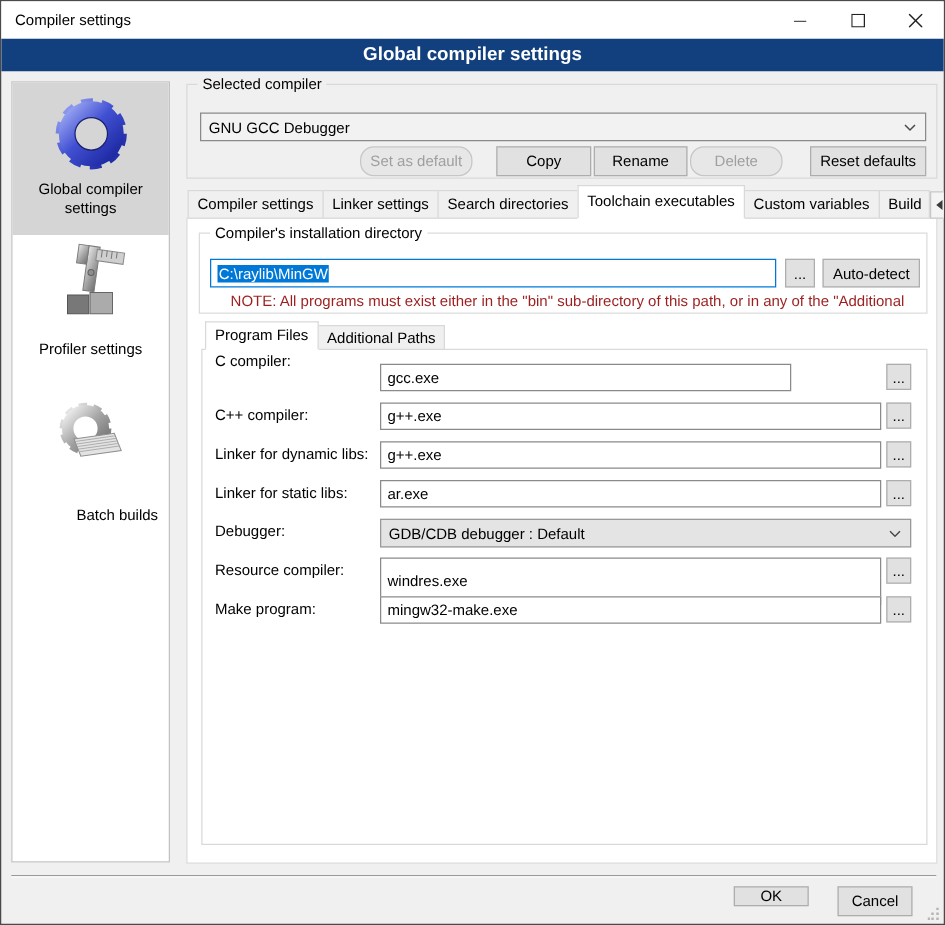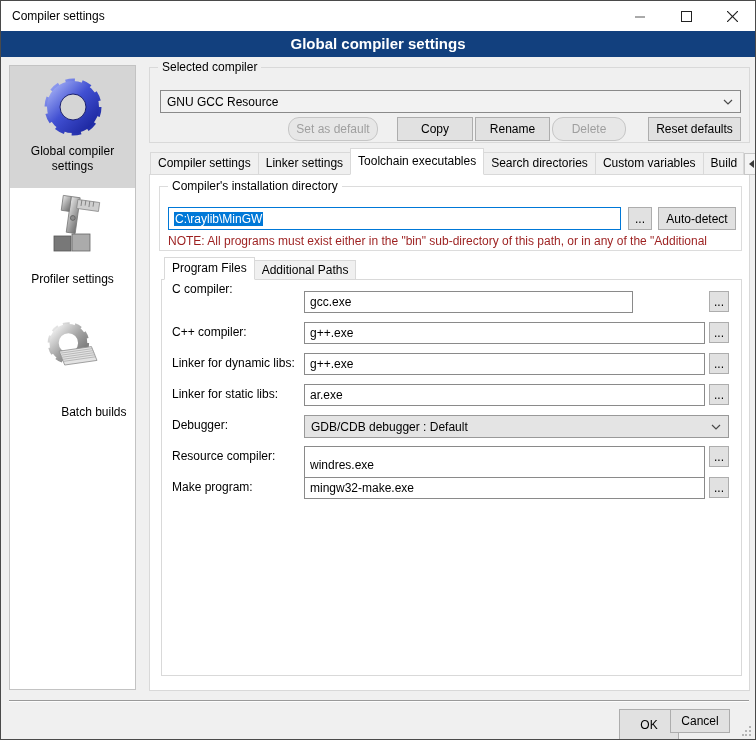--- a/index.html
+++ b/index.html
@@ -154,48 +154,48 @@
         <line x1="21" y1="44.8" x2="56" y2="39.8" stroke="#a8a8a8" stroke-width="0.8"></line>
         <line x1="22" y1="47" x2="57" y2="42" stroke="#a8a8a8" stroke-width="0.8"></line>
       </svg>
       <div class="side-label" style="margin-top:28px;text-align:right;">Batch builds</div>
     </div>
   </div>
 
   <div class="groupbox" style="left:148px;top:66px;width:601px;height:76px;">
     <span class="legend" style="background:#f0f0f0;">Selected compiler</span>
     <div class="combo" style="left:10px;top:22px;width:581px;height:23px;">
-      <span>GNU GCC Resource</span>
+      <span>GNU GCC Debugger</span>
       <svg class="chev" width="10" height="6">
           <polyline points="1,1 5,5 9,1" fill="none" stroke="#4a4a4a" stroke-width="1.2"></polyline>
         </svg>
     </div>
     <div class="btn disabled" style="left:138px;top:49px;width:90px;height:24px;">Set as default</div>
     <div class="btn" style="left:247px;top:49px;width:76px;height:24px;">Copy</div>
     <div class="btn" style="left:325px;top:49px;width:75px;height:24px;">Rename</div>
     <div class="btn disabled" style="left:402px;top:49px;width:74px;height:24px;">Delete</div>
     <div class="btn" style="left:498px;top:49px;width:93px;height:24px;">Reset defaults</div>
   </div>
 
   <div class="tabstrip">
     <div class="tab">Compiler settings</div>
     <div class="tab">Linker settings</div>
+    <div class="tab">Search directories</div>
     <div class="tab active">Toolchain executables</div>
-    <div class="tab">Search directories</div>
     <div class="tab">Custom variables</div>
     <div class="tab tab-clip">Build</div>
     <div class="tab-arrow">
         <span class="tri-l"></span>
       </div>
 
   </div>
 
   <div class="page">
 
-    <div class="groupbox" style="left:9px;top:11px;width:583px;height:65px;border-color:#dcdcdc;">
+    <div class="groupbox" style="left:9px;top:11px;width:583px;height:65px;border-color:#dcdcdc;text-align:center;">
       <span class="legend" style="background:#fff;">Compiler's installation directory</span>
       <div class="tinput focused" style="left:8px;top:20px;width:453px;height:23px;">
         <span class="selhl">C:\raylib\MinGW</span>
       </div>
       <div class="btn" style="left:468px;top:20px;width:24px;height:23px;">...</div>
       <div class="btn" style="left:498px;top:20px;width:78px;height:23px;">Auto-detect</div>
       <div class="note">NOTE: All programs must exist either in the "bin" sub-directory of this path, or in any of the "Additional</div>
     </div>
 
     <div class="itabstrip">
@@ -245,21 +245,21 @@
 
       <span class="flabel" style="top:200px;">Make program:</span>
       <div class="tinput" style="left:142px;top:197px;width:401px;height:22px;">
           <span>mingw32-make.exe</span>
         </div>
       <div class="btn" style="left:547px;top:197px;width:20px;height:21px;">...</div>
     </div>
   </div>
 
   <div class="sep"></div>
-  <div class="btn" style="left:586px;top:708px;width:60px;height:32px;margin-left:32px;">OK</div>
+  <div class="btn" style="left:586px;top:708px;width:60px;height:16px;">OK</div>
   <div class="btn" style="left:669px;top:708px;width:60px;height:24px;">Cancel</div>
   <svg class="grip" width="10" height="10">
     <rect x="7" y="0" width="2" height="2" fill="#b5b5b5"></rect>
     <rect x="7" y="4" width="2" height="2" fill="#b5b5b5"></rect>
     <rect x="7" y="8" width="2" height="2" fill="#b5b5b5"></rect>
     <rect x="3" y="4" width="2" height="2" fill="#b5b5b5"></rect>
     <rect x="3" y="8" width="2" height="2" fill="#b5b5b5"></rect>
     <rect x="0" y="8" width="2" height="2" fill="#b5b5b5"></rect>
   </svg>
 

